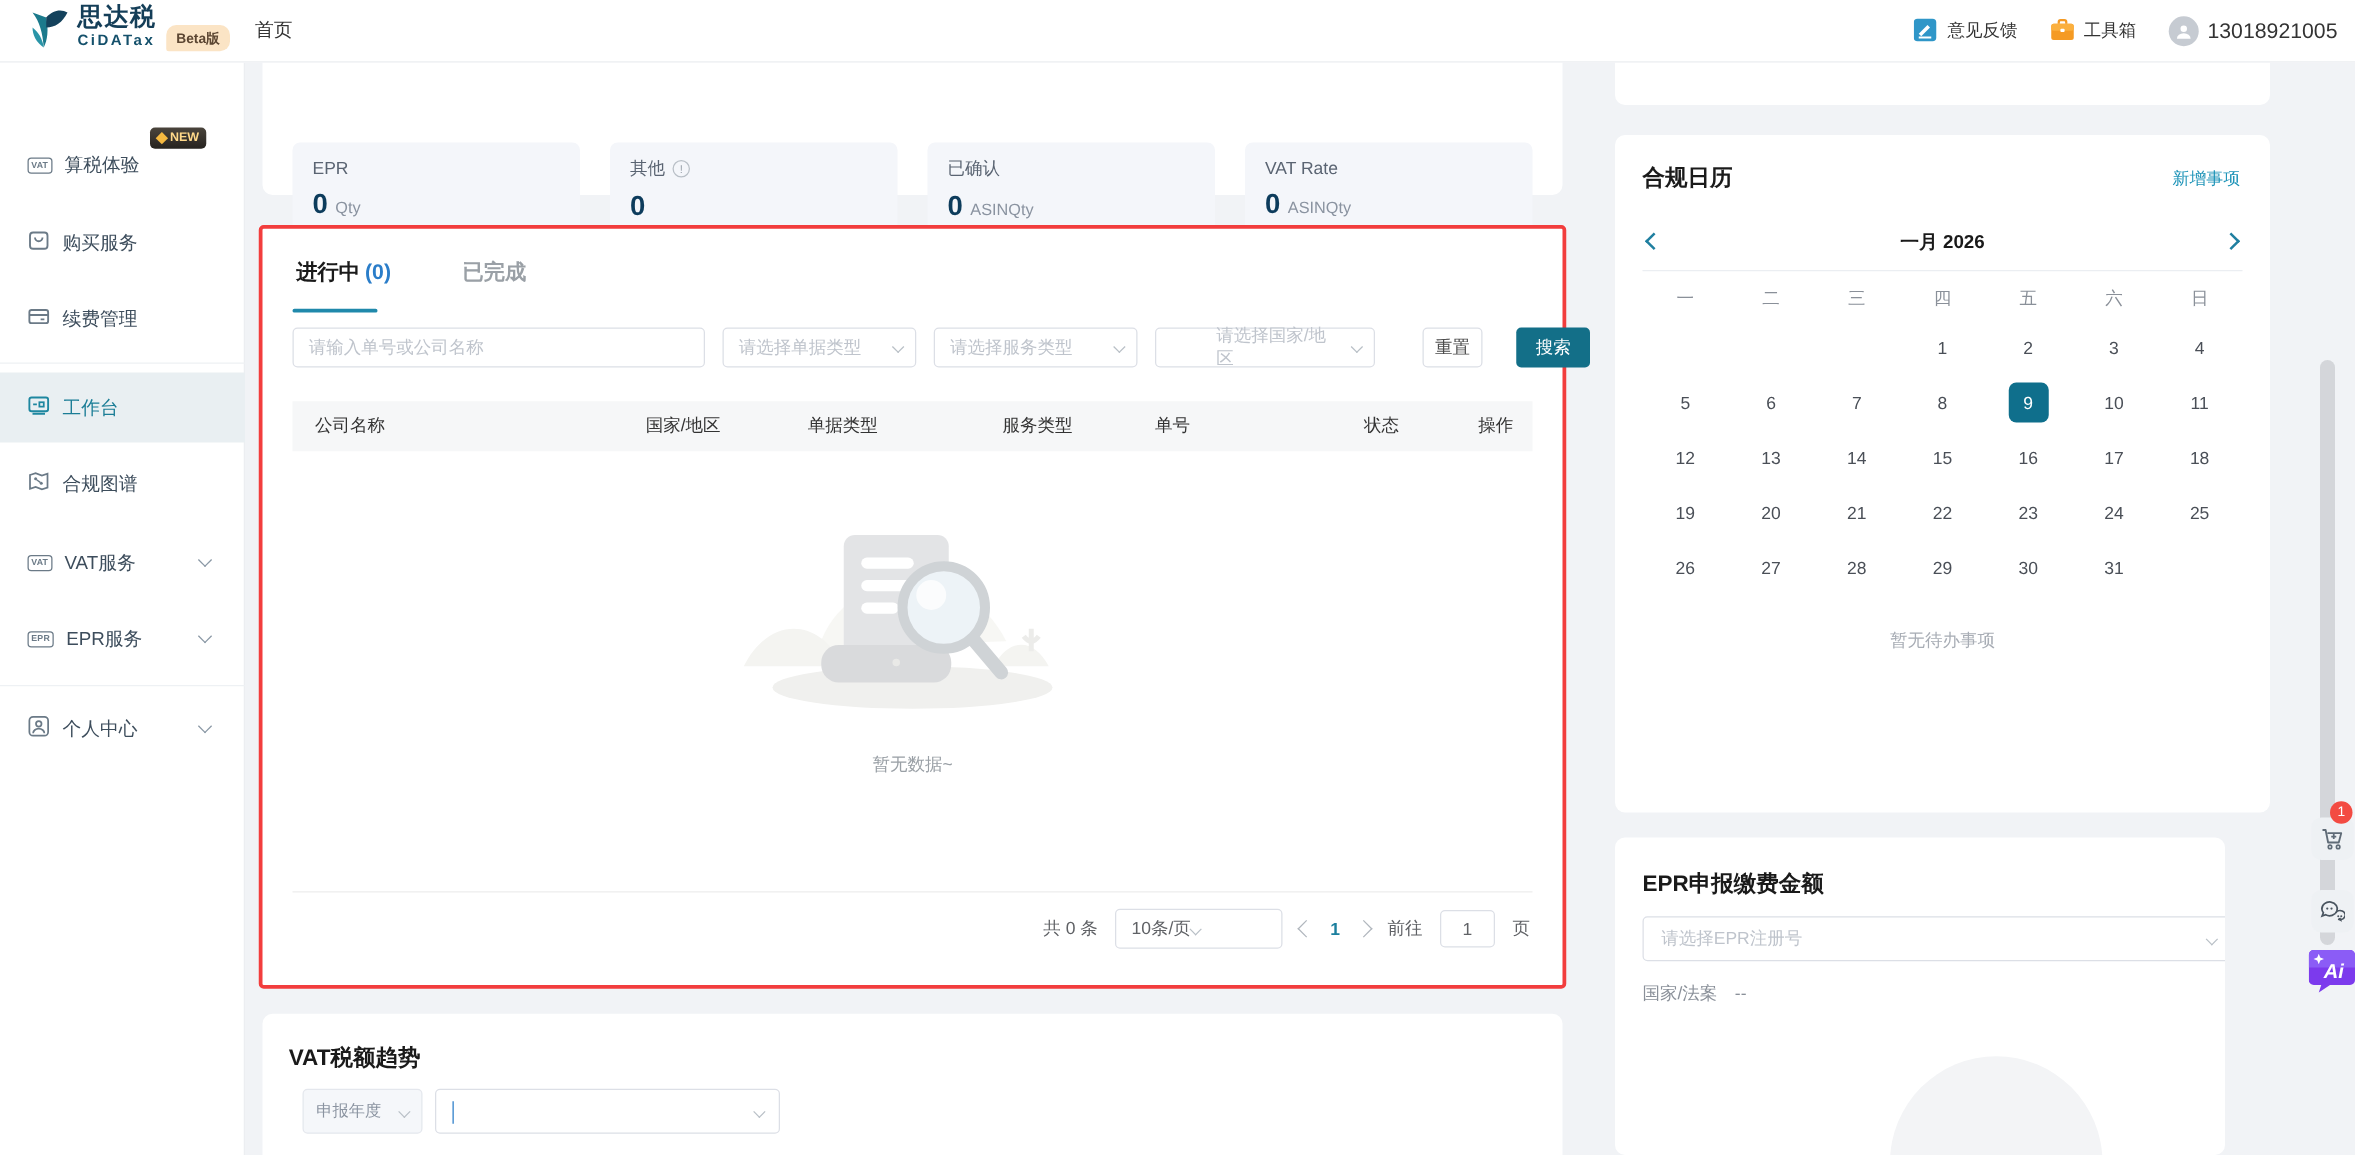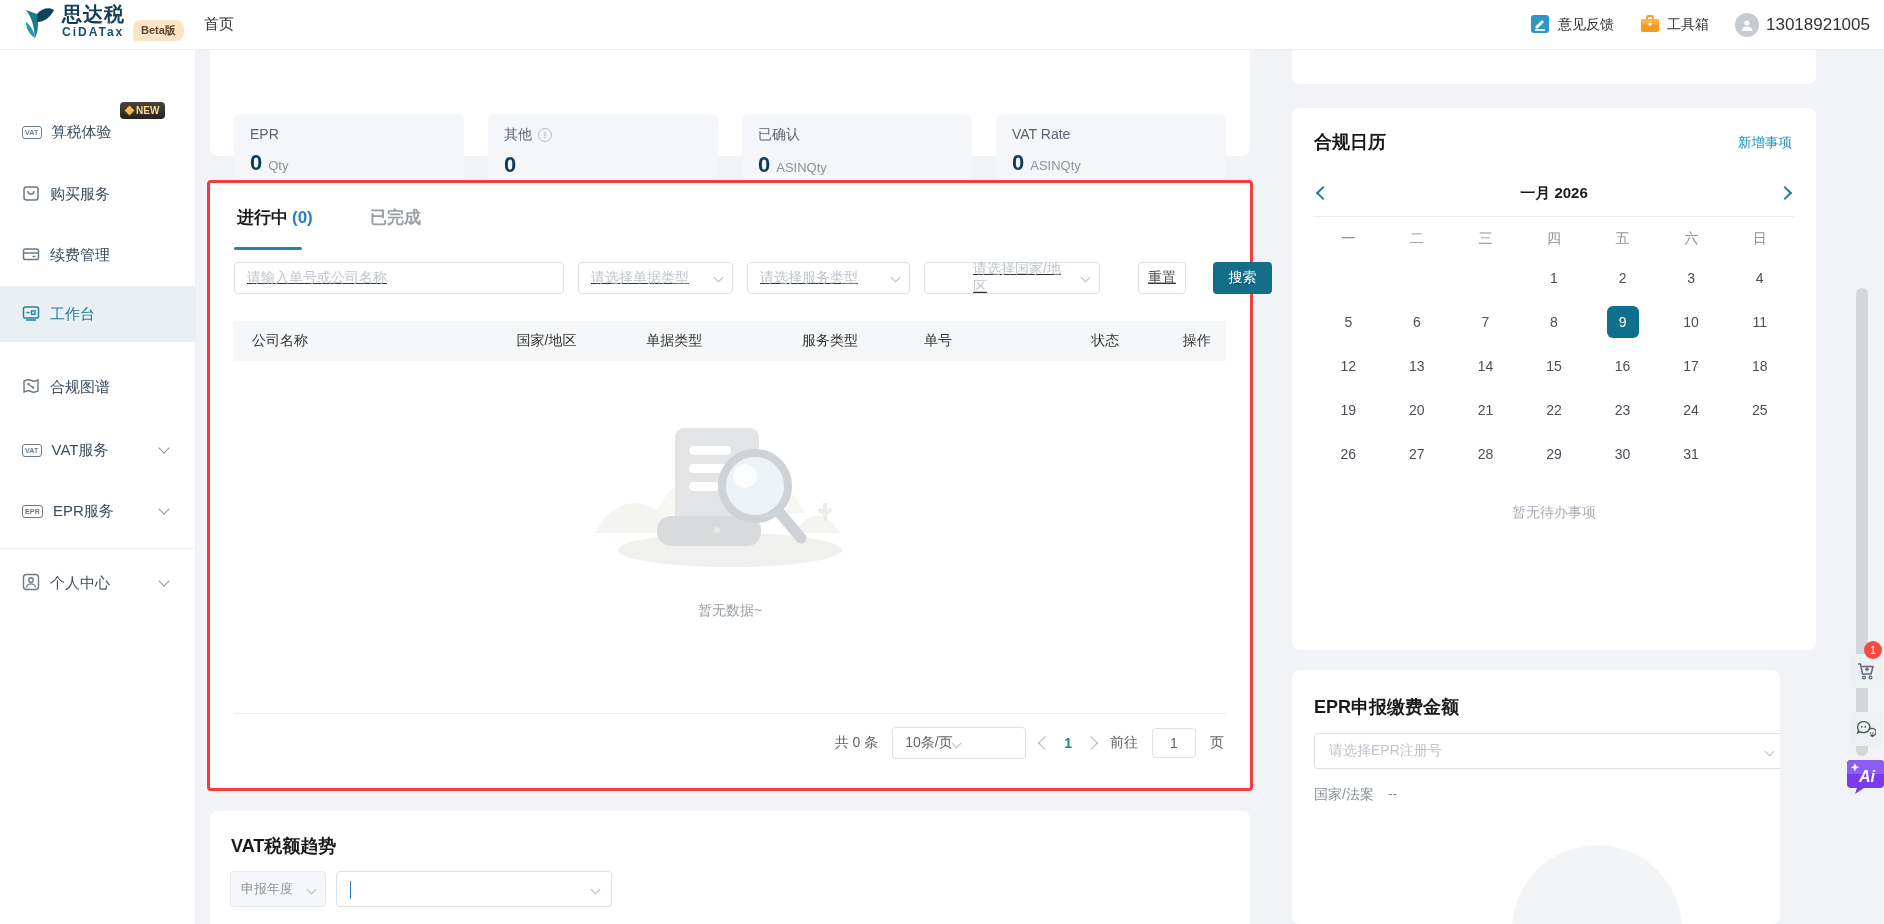--- a/index.html
+++ b/index.html
@@ -36,21 +36,21 @@
   .stat-val{font-size:22px;font-weight:bold;color:#0d3c5c;}
   .stat-unit{font-size:13px;color:#8a93a0;}
   .info-circ{width:14px;height:14px;border:1px solid #b8bfc6;border-radius:50%;color:#9aa2aa;font-size:9px;display:inline-flex;align-items:center;justify-content:center;}
   
   .worklist{position:absolute;left:207px;top:180px;width:1046px;height:611px;background:#fff;border:3px solid #f23d3d;border-radius:4px;}
   .tab{position:absolute;top:23px;font-size:17px;font-weight:bold;cursor:pointer;}
   .tab-active{left:27px;color:#1a1a1a;}
   .tab-count{color:#2a7dc9;margin-left:4px;}
   .tab-underline{position:absolute;left:24px;top:64px;width:68px;height:3px;background:#2089ab;border-radius:2px;}
   .tab-inactive{left:160px;color:#9aa0a6;}
-  .filter-row{position:absolute;left:24px;top:79px;display:flex;gap:14px;align-items:center;text-decoration:underline;}
+  .filter-row{position:absolute;left:24px;top:79px;display:flex;gap:14px;align-items:center;}
   .f-input{width:330px;height:32px;border:1px solid #dcdfe6;border-radius:4px;padding:0 12px;font-size:14px;color:#bfc4cc;display:flex;align-items:center;}
   .f-select{height:32px;border:1px solid #dcdfe6;border-radius:4px;padding:0 26px 0 12px;font-size:14px;color:#bfc4cc;display:flex;align-items:center;position:relative;}
   .f-select .chev2{position:absolute;right:10px;top:11px;}
   .chev2{width:7px;height:7px;border-right:1.5px solid #b8bfc6;border-bottom:1.5px solid #b8bfc6;transform:rotate(45deg);display:inline-block;}
   .btn-reset{width:48px;height:32px;border:1px solid #dcdfe6;border-radius:4px;background:#fff;font-size:14px;color:#4a4a4a;display:flex;align-items:center;justify-content:center;cursor:pointer;margin-left:24px;}
   .btn-search{width:59px;height:32px;border-radius:4px;background:#136f88;font-size:14px;color:#fff;display:flex;align-items:center;justify-content:center;cursor:pointer;margin-left:13px;}
   .thead{position:absolute;left:24px;top:138px;width:992px;height:40px;background:#f6f7f8;display:flex;align-items:center;font-size:14px;color:#333;}
   .thead>div{padding-left:18px;}
   .thead>div:nth-child(1){width:274px;padding-left:18px;}
   .thead>div:nth-child(2){width:134px;}
@@ -67,21 +67,21 @@
   .pag-arrow{width:10px;height:10px;border-left:1.6px solid #b0b6bd;border-bottom:1.6px solid #b0b6bd;display:inline-block;cursor:pointer;}
   .pag-prev{transform:rotate(45deg);}
   .pag-next{transform:rotate(225deg);}
   .pag-cur{color:#1b7f9e;font-weight:bold;cursor:pointer;}
   .pag-input{width:44px;height:30px;border:1px solid #dcdfe6;border-radius:4px;display:flex;align-items:center;justify-content:center;color:#606266;}
   
   .vat-trend{left:210px;top:811px;width:1040px;height:140px;}
   .sec-title{font-size:18px;font-weight:bold;color:#1a1a1a;}
   .vt-title{position:absolute;left:21px;top:23px;}
   .vt-row{position:absolute;left:20px;top:60px;display:flex;gap:10px;}
-  .vt-sel1{width:96px;height:36px;background:#f5f7fa;border:1px solid #e4e7ed;border-radius:4px;display:flex;align-items:center;justify-content:space-between;padding:0 10px;font-size:13px;color:#8a93a0;cursor:pointer;}
+  .vt-sel1{width:96px;height:36px;background:#f5f7fa;border:1px solid #e4e7ed;border-radius:4px;display:flex;align-items:center;justify-content:space-between;padding:0 10px;font-size:13px;color:#8a93a0;cursor:pointer;margin-left:12px;}
   .vt-sel2{width:276px;height:36px;background:#fff;border:1px solid #dcdfe6;border-radius:4px;position:relative;cursor:text;}
   .vt-cursor{position:absolute;left:13px;top:9px;width:1px;height:18px;background:#2a7dc9;}
   .vt-sel2 .chev2{position:absolute;right:12px;top:14px;}
   
   .cut-card{left:1292px;top:50px;width:524px;height:34px;border-radius:0 0 8px 8px;}
   .cal-card{left:1292px;top:108px;width:524px;height:542px;padding-left:29px;}
   .cal-title{position:absolute;left:22px;top:22px;}
   .cal-add{position:absolute;right:24px;top:26px;font-size:13.5px;color:#1f94b8;cursor:pointer;}
   .cal-nav{position:absolute;left:22px;top:72px;width:480px;height:30px;}
   .cal-month{position:absolute;left:0;width:480px;text-align:center;font-size:15px;font-weight:bold;color:#1a1a1a;top:4px;}
@@ -188,21 +188,21 @@
     <span>
       <svg width="18" height="18" viewBox="0 0 18 18">
           <rect x="1.5" y="4" width="15" height="10.5" rx="1.8" fill="none" stroke="#6b7a87" stroke-width="1.5"></rect>
           <line x1="1.5" y1="8" x2="16.5" y2="8" stroke="#6b7a87" stroke-width="1.5"></line>
           <line x1="10.5" y1="11.5" x2="13.5" y2="11.5" stroke="#6b7a87" stroke-width="1.5"></line>
         </svg>
     </span>
     <span class="side-label">续费管理</span>
   </div>
   <div class="side-divider" style="top:240px;"></div>
-  <div class="side-item active-bg" style="top:236px;">
+  <div class="side-item active-bg" style="top:248px;">
     <span>
       <svg width="18" height="18" viewBox="0 0 18 18">
           <rect x="1.5" y="3" width="15" height="11" rx="1.8" fill="none" stroke="#1e87a0" stroke-width="1.5"></rect>
           <line x1="4.5" y1="8.5" x2="7.5" y2="8.5" stroke="#1e87a0" stroke-width="1.5"></line>
           <rect x="9.5" y="6.8" width="3.5" height="3.5" fill="none" stroke="#1e87a0" stroke-width="1.4"></rect>
           <line x1="4" y1="16" x2="14" y2="16" stroke="#1e87a0" stroke-width="1.5"></line>
         </svg>
     </span>
     <span class="side-label">工作台</span>
   </div>

